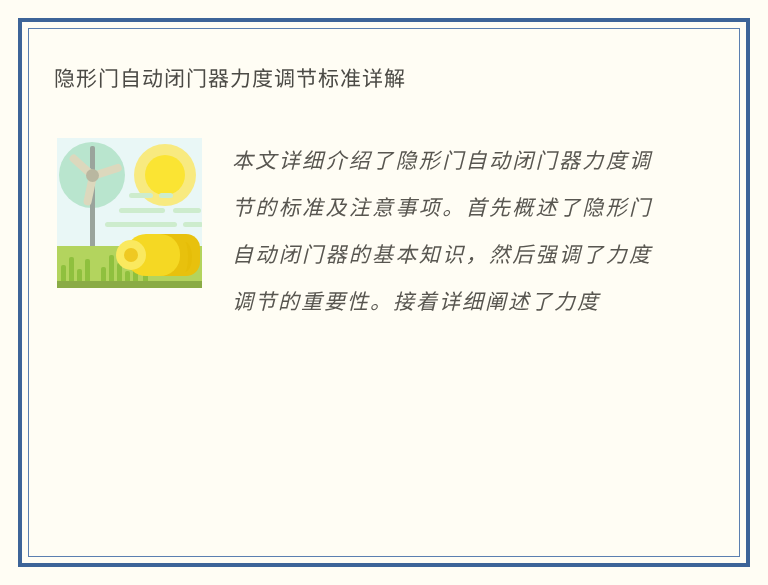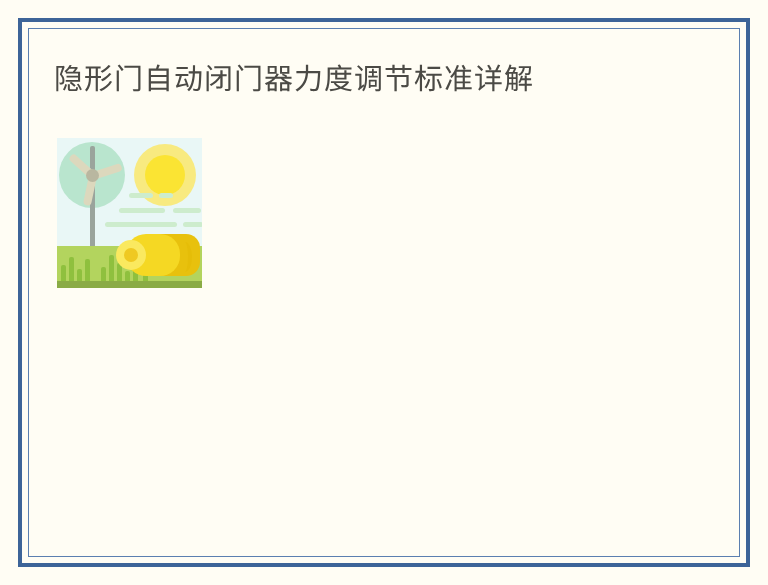--- a/index.html
+++ b/index.html
@@ -49,21 +49,21 @@
     left: 28px;
     top: 28px;
     right: 28px;
     bottom: 28px;
     box-sizing: border-box;
     padding: 26px 30px 0 26px;
   }
 
   .article-title {
     font-family: "Liberation Sans", "DejaVu Sans", sans-serif;
-    font-size: 29px;
+    font-size: 21px;
     line-height: 50px;
     color: #4b4a45;
     letter-spacing: 1px;
     font-weight: 400;
     max-width: 600px;
     margin: 0;
   }
 
   
   .article-body {
@@ -303,16 +303,19 @@
         <div class="bale-back"></div>
         <div class="bale-curve" style="right:10px;"></div>
         <div class="bale-curve" style="right:24px;"></div>
         <div class="bale-front"></div>
         <div class="bale-ring1"></div>
         <div class="bale-ring2"></div>
 
         <div class="ground"></div>
       </div>
 
+      <div class="summary">
+        <p>本文详细介绍了隐形门自动闭门器力度调节的标准及注意事项。首先概述了隐形门自动闭门器的基本知识，然后强调了力度调节的重要性。接着详细阐述了力度</p>
+      </div>
 
     </div>
   </div>
 </div>
 
 </body></html>

